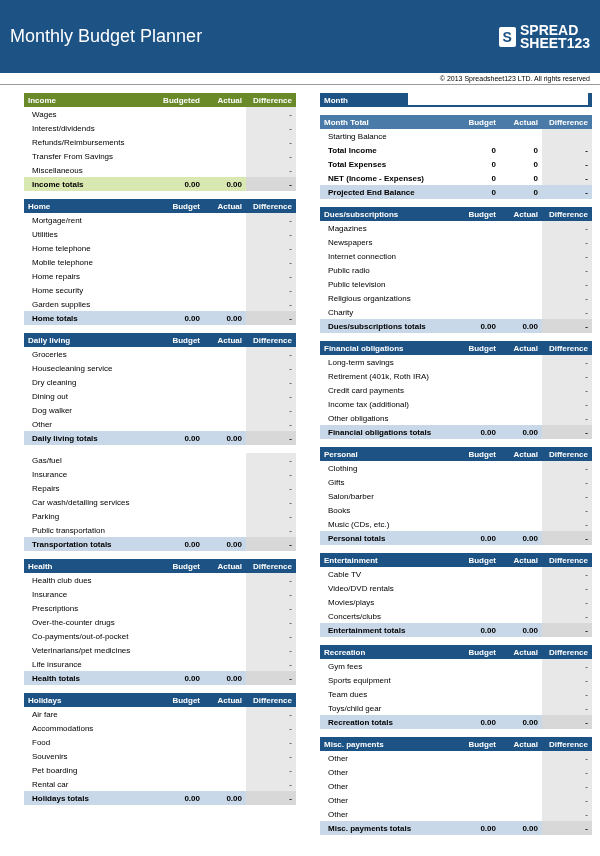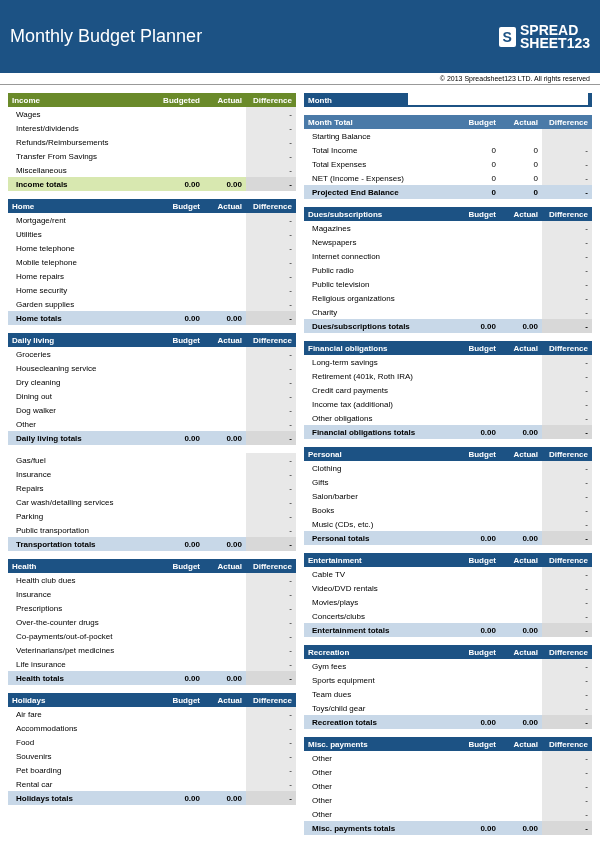--- a/index.html
+++ b/index.html
@@ -4,35 +4,35 @@
 <style>
   * { box-sizing: border-box; margin: 0; padding: 0; }
   body { font-family: Arial, sans-serif; font-size: 8px; background: #fff; width: 600px; }
   .header { background: #1c5284; color: #fff; padding: 24px 10px; display: flex; justify-content: space-between; align-items: center; }
   .header h1 { font-size: 18px; font-weight: normal; }
   .logo { font-size: 14px; font-weight: bold; color: #fff; display: flex; align-items: center; gap: 4px; }
   .logo-s { background: #fff; color: #1c5284; padding: 2px 4px; font-weight: bold; border-radius: 2px; }
   .logo-text { line-height: 0.9; }
   .copyright { text-align: right; font-size: 7px; padding: 2px 10px; color: #000; border-bottom: 1px solid #999; }
   .content { display: flex; gap: 8px; padding: 8px 8px; }
-  .col { flex: 1; display: flex; flex-direction: column; gap: 8px; }
+  .col { flex: 1; display: flex; flex-direction: column; gap: 8px; margin-left: 16px; }
   table { width: 100%; border-collapse: collapse; font-size: 8px; }
   th, td { padding: 2px 4px; text-align: left; height: 14px; }
   th { font-weight: bold; }
   .hdr-green th { background: #6a8a2a; color: #fff; }
   .hdr-blue th { background: #1c5284; color: #fff; }
   .hdr-ltblue th { background: #4a7aa8; color: #fff; }
   .num { text-align: right; width: 42px; }
   .diff { text-align: right; width: 50px; background: #e8e8e8; }
   .item-label { padding-left: 8px; }
   .tot-green td { font-weight: bold; background: #d8e8b0; }
   .tot-blue td { font-weight: bold; background: #c8d8e8; }
   .tot .diff, .tot-green .diff, .tot-blue .diff { background: #d8d8d8; }
   .month-input { background: #fff; border: none; height: 12px; width: 180px; padding: 1px 3px; font-size: 8px; }
-  .summary-bold td { font-weight: normal; }
+  .summary-bold td { font-weight: bold; }
   .summary-proj td { font-weight: bold; background: #c8d8e8; }
 </style>
 </head>
 <body>
 
 <div class="header">
   <h1>Monthly Budget Planner</h1>
   <div class="logo">
     <span class="logo-s">S</span>
     <span class="logo-text">SPREAD<br>SHEET<span>123</span></span>

